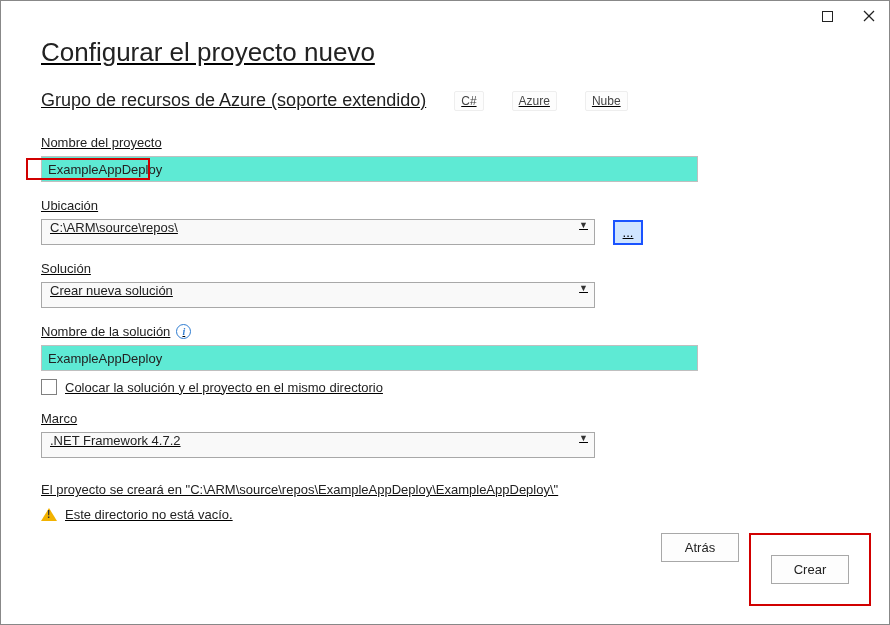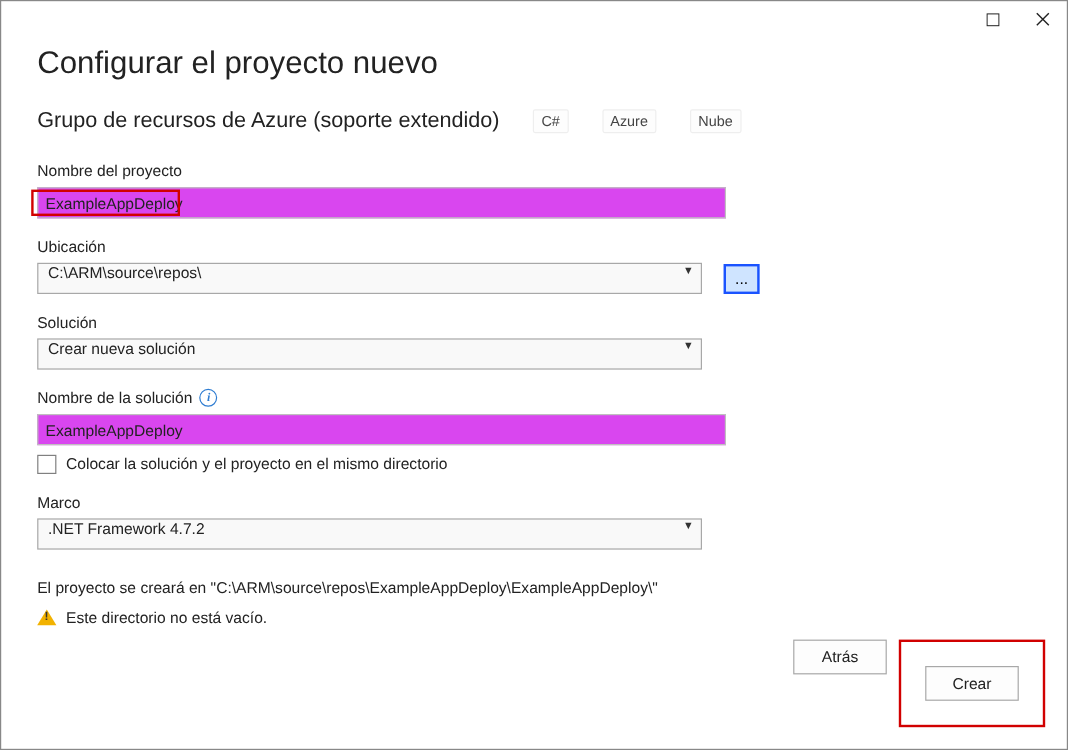--- a/index.html
+++ b/index.html
@@ -30,21 +30,22 @@
       display: flex;
       align-items: center;
       justify-content: center;
       font-size: 14px;
       line-height: 1;
       color: #222;
       cursor: pointer;
     }
     .tb-btn svg { display: block; }
     .content {
-      padding: 6px 26px 0 30px;
+      padding: 6px 26px 0 40px;
+      text-decoration: underline;
     }
     .page-title {
       font-size: 26px;
       font-weight: 400;
       color: #222;
       margin-bottom: 22px;
     }
     .subtitle-row {
       display: flex;
       align-items: center;
@@ -66,27 +67,27 @@
     }
     .field-label {
       font-size: 13px;
       color: #222;
       margin-bottom: 6px;
       display: flex;
       align-items: center;
       gap: 6px;
     }
     .text-input {
-      width: 574px;
+      width: 657px;
       height: 26px;
       border: 1px solid #bfbfbf;
       padding: 0 6px;
       font-size: 13px;
       color: #222;
-      background: #d946ef;
+      background: #5eead4;
       outline: none;
     }
     .highlight-box {
       position: absolute;
       border: 2px solid #d10000;
       pointer-events: none;
     }
     .hl-projectname {
       width: 124px;
       height: 22px;
@@ -138,21 +139,21 @@
       align-items: center;
       justify-content: center;
       font-size: 10px;
       color: #2e7cd1;
       font-weight: bold;
       font-style: italic;
       font-family: Georgia, serif;
     }
     .checkbox-row {
       display: flex;
-      align-items: flex-start;
+      align-items: center;
       gap: 8px;
       margin-top: 8px;
       margin-bottom: 12px;
     }
     .checkbox {
       width: 16px;
       height: 16px;
       border: 1px solid #808080;
       background: #fff;
       cursor: pointer;

